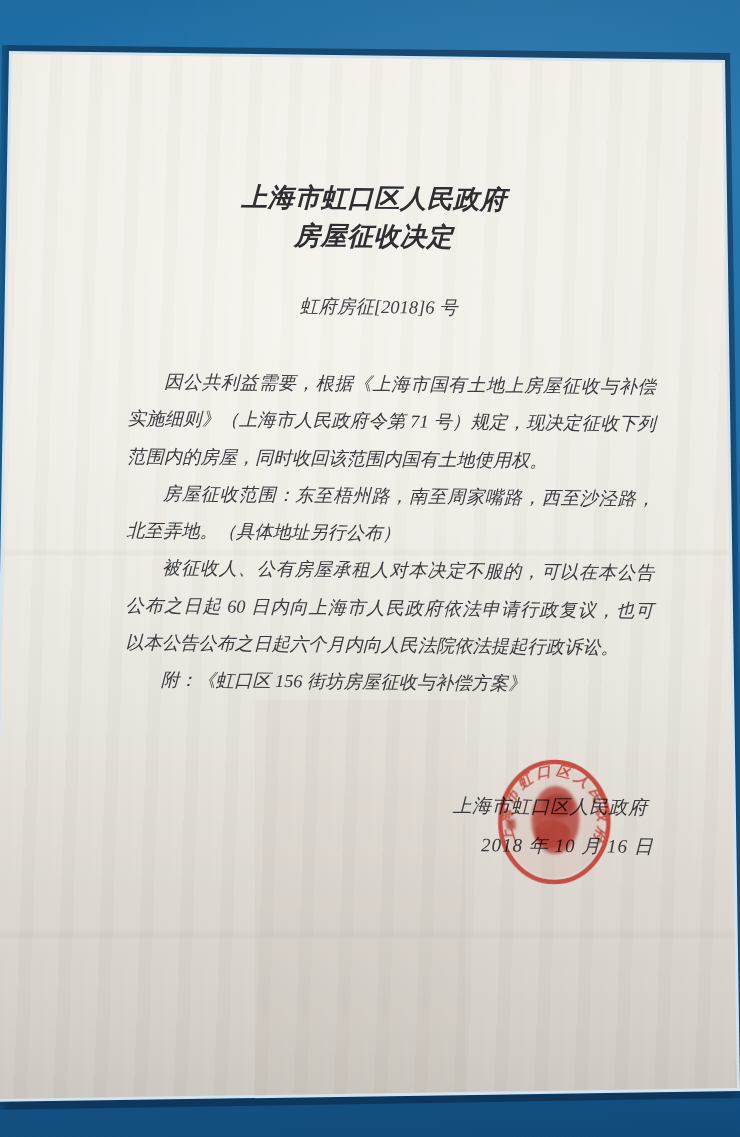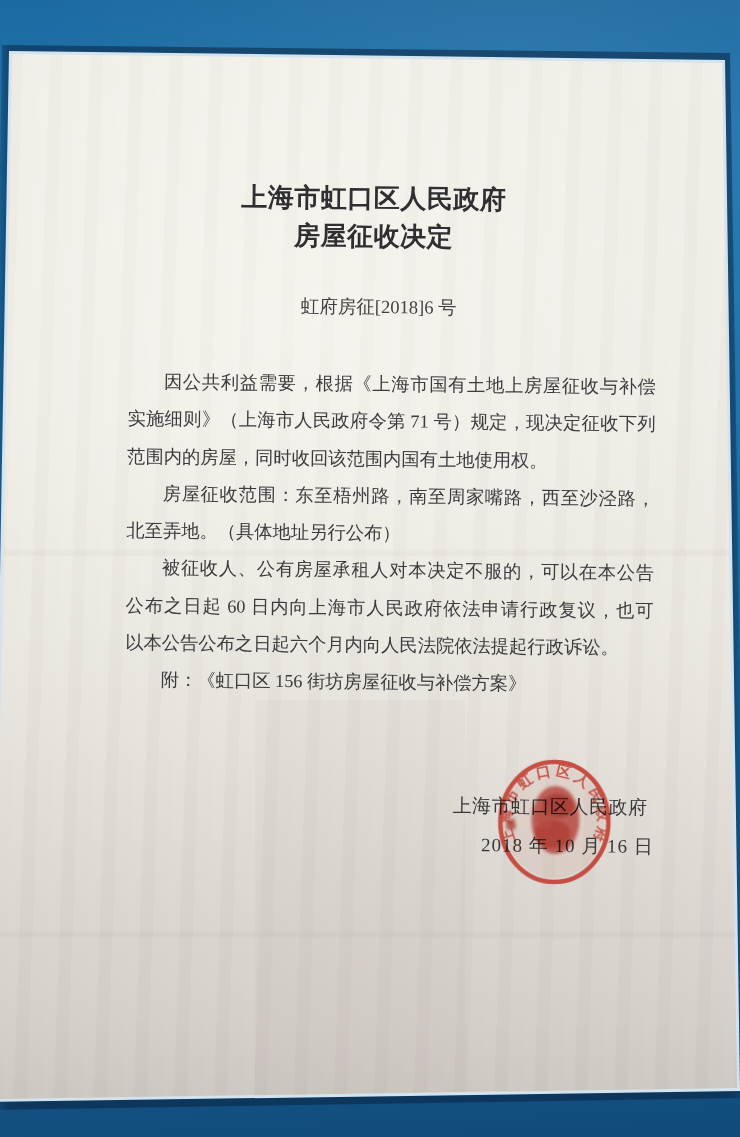--- a/index.html
+++ b/index.html
@@ -13,21 +13,21 @@
                  linear-gradient(180deg, rgba(0,15,35,.12) 0%, rgba(0,0,0,0) 12%, rgba(0,0,0,0) 80%, rgba(0,10,30,.18) 100%);}
   
   .paper-shadow{position:absolute;inset:0;background:rgba(9,35,63,.55);filter:blur(6px);
       clip-path:polygon(2px 45px,730px 53px,747px 1098px,-16px 1110px);}
   
   .paper-rim{position:absolute;inset:0;background:#d3e4ef;
       clip-path:polygon(9px 51px,725px 60px,740px 1091px,-9px 1102px);}
   
   .paper{position:absolute;inset:0;
       background:linear-gradient(179deg,#f2efe9 0%,#efece6 38%,#e9e5df 62%,#ded9d3 86%,#d6d2cc 100%);
-      clip-path:polygon(12px 54px,722px 63px,737px 1088px,-6px 1099px);}
+      clip-path:polygon(12px 54px,722px 63px,737px 1088px,-6px 1099px);font-style:italic;}
   .paper-streaks{position:absolute;inset:0;opacity:.8;
       background:repeating-linear-gradient(92deg, rgba(255,255,255,.05) 0 12px, rgba(100,92,80,.035) 12px 25px, rgba(255,255,255,.02) 25px 40px);}
   .paper-light{position:absolute;inset:0;
       background:radial-gradient(90% 55% at 42% 28%, rgba(255,253,247,.4), rgba(255,253,247,0) 62%),
                  linear-gradient(180deg, rgba(255,255,255,0) 55%, rgba(112,104,92,.08) 90%, rgba(112,104,92,.14) 100%);}
   .crease-1{position:absolute;left:0;right:0;top:548px;height:10px;
       background:linear-gradient(180deg, rgba(120,110,96,0), rgba(120,110,96,.06) 55%, rgba(255,255,255,.07));}
   .crease-2{position:absolute;left:0;right:0;top:928px;height:14px;
       background:linear-gradient(180deg, rgba(120,110,96,0), rgba(120,110,96,.05) 50%, rgba(255,255,255,.05));}
   .band-v{position:absolute;left:255px;width:210px;top:700px;bottom:0;

